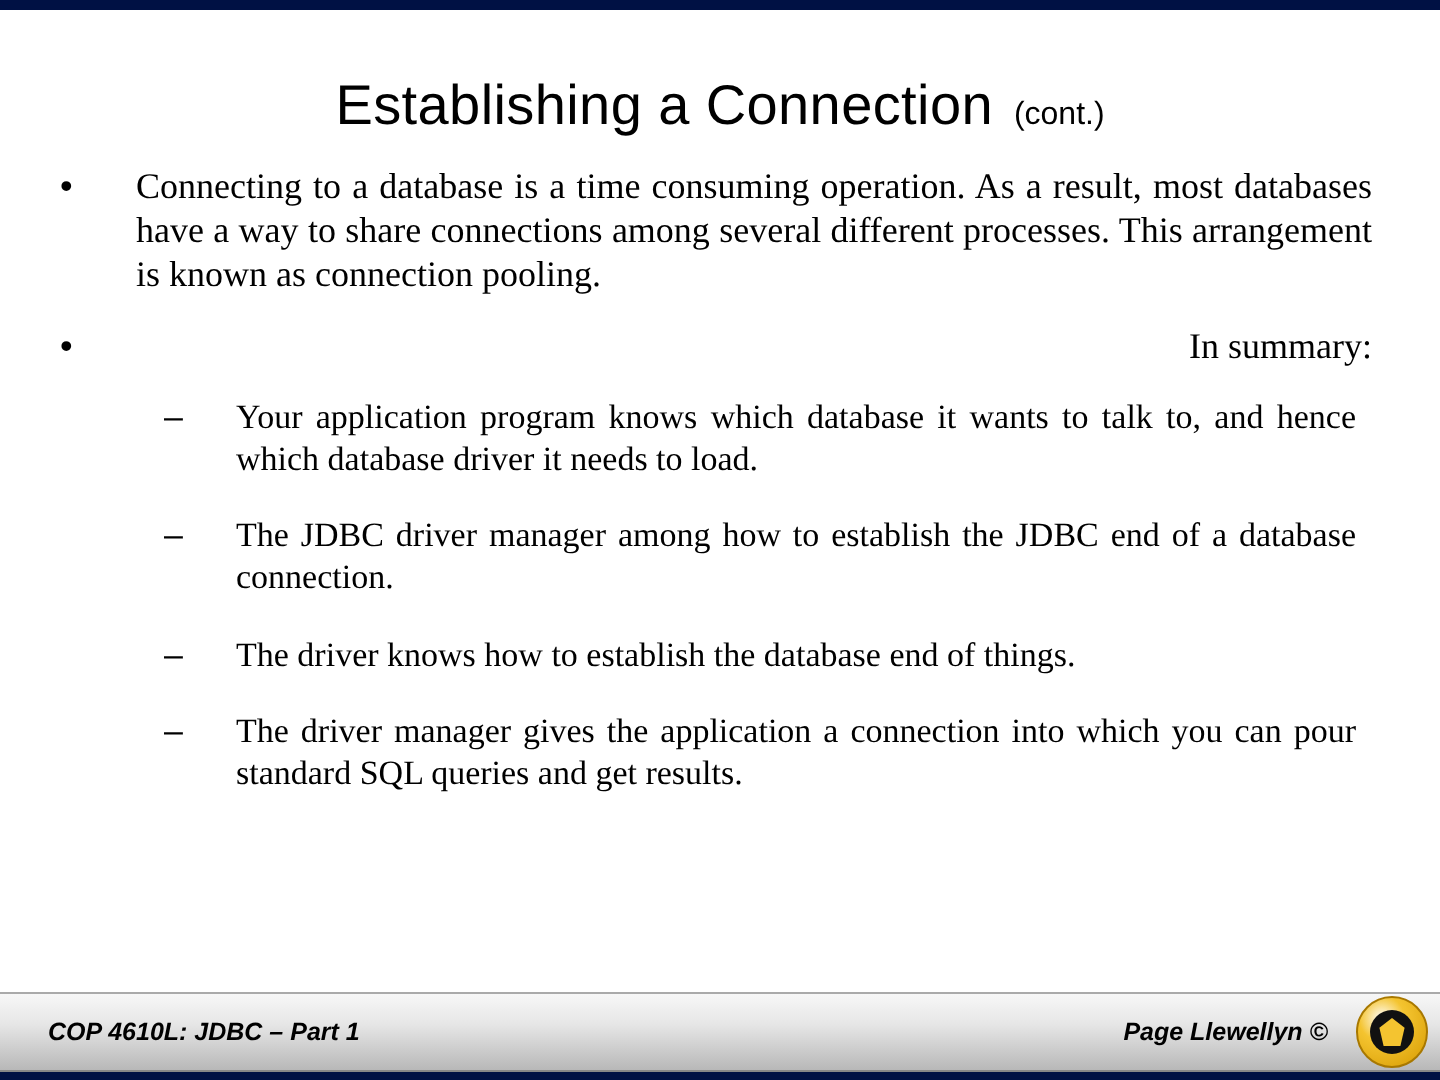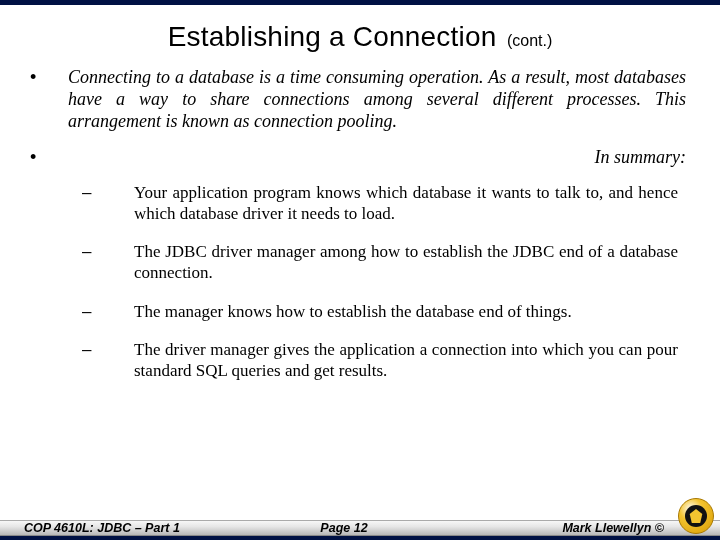--- a/index.html
+++ b/index.html
@@ -11,21 +11,21 @@
   }
   .top-band {
     height: 5px;
     background: #001144;
   }
   .slide {
     padding: 12px 24px 0 24px;
   }
   .title-line {
     text-align: center;
-    margin: 4px 0 14px 0;
+    margin: 20px 0 14px 0;
   }
   .title-main {
     font-size: 28px;
     color: #000;
     font-family: Arial, sans-serif;
     letter-spacing: 0.2px;
   }
   .title-sub {
     font-size: 16px;
     color: #000;
@@ -46,50 +46,48 @@
     width: 44px;
     flex-shrink: 0;
     font-family: Arial, sans-serif;
     font-size: 18px;
     padding-left: 6px;
   }
   .bullet-body {
     flex: 1;
     text-align: justify;
     padding-right: 10px;
-    font-style: italic;
   }
   .sub-list {
     margin-left: 58px;
     margin-right: 18px;
     margin-top: 4px;
   }
   .sub-row {
     display: flex;
     margin-bottom: 18px;
     font-size: 17px;
   }
   .sub-mark {
     width: 36px;
     flex-shrink: 0;
     font-family: Arial, sans-serif;
   }
   .sub-body {
     flex: 1;
     text-align: justify;
-    margin-left: 16px;
   }
   .footer-wrap {
     position: absolute;
     left: 0;
     right: 0;
     bottom: 0;
   }
   .footer-bar {
-    height: 16px;
+    height: 40px;
     background: linear-gradient(#f7f7f7 0%, #e6e6e6 40%, #cfcfcf 70%, #b8b8b8 100%);
     border-top: 1px solid #aaa;
     border-bottom: 1px solid #888;
     display: flex;
     align-items: center;
     font-family: Arial, sans-serif;
     font-size: 12.5px;
     font-style: italic;
     font-weight: bold;
     color: #000;
@@ -151,36 +149,35 @@
       <div class="sub-row">
         <div class="sub-mark">–</div>
         <div class="sub-body">Your application program knows which database it wants to talk to, and hence which database driver it needs to load.</div>
       </div>
       <div class="sub-row">
         <div class="sub-mark">–</div>
         <div class="sub-body">The JDBC driver manager among how to establish the JDBC end of a database connection.</div>
       </div>
       <div class="sub-row">
         <div class="sub-mark">–</div>
-        <div class="sub-body" style="text-align:left">The manager knows how to establish the database end of things.</div>
+        <div class="sub-body" style="text-align:left">The driver knows how to establish the database end of things.</div>
       </div>
       <div class="sub-row">
         <div class="sub-mark">–</div>
         <div class="sub-body">The driver manager gives the application a connection into which you can pour standard SQL queries and get results.</div>
       </div>
     </div>
 
   </div>
 </div>
 
 <div class="footer-wrap">
   <div class="footer-bar">
     <div class="footer-left">COP 4610L: JDBC – Part 1</div>
-    <div class="footer-center">Page 12</div>
-    <div class="footer-right">Mark Llewellyn ©</div>
+    <div class="footer-right">Page Llewellyn ©</div>
     <div class="logo">
       <div class="logo-outer">
           <div class="logo-inner">
             <div class="logo-star"></div>
           </div>
         </div>
     </div>
   </div>
   <div class="bottom-band"></div>
 </div>

